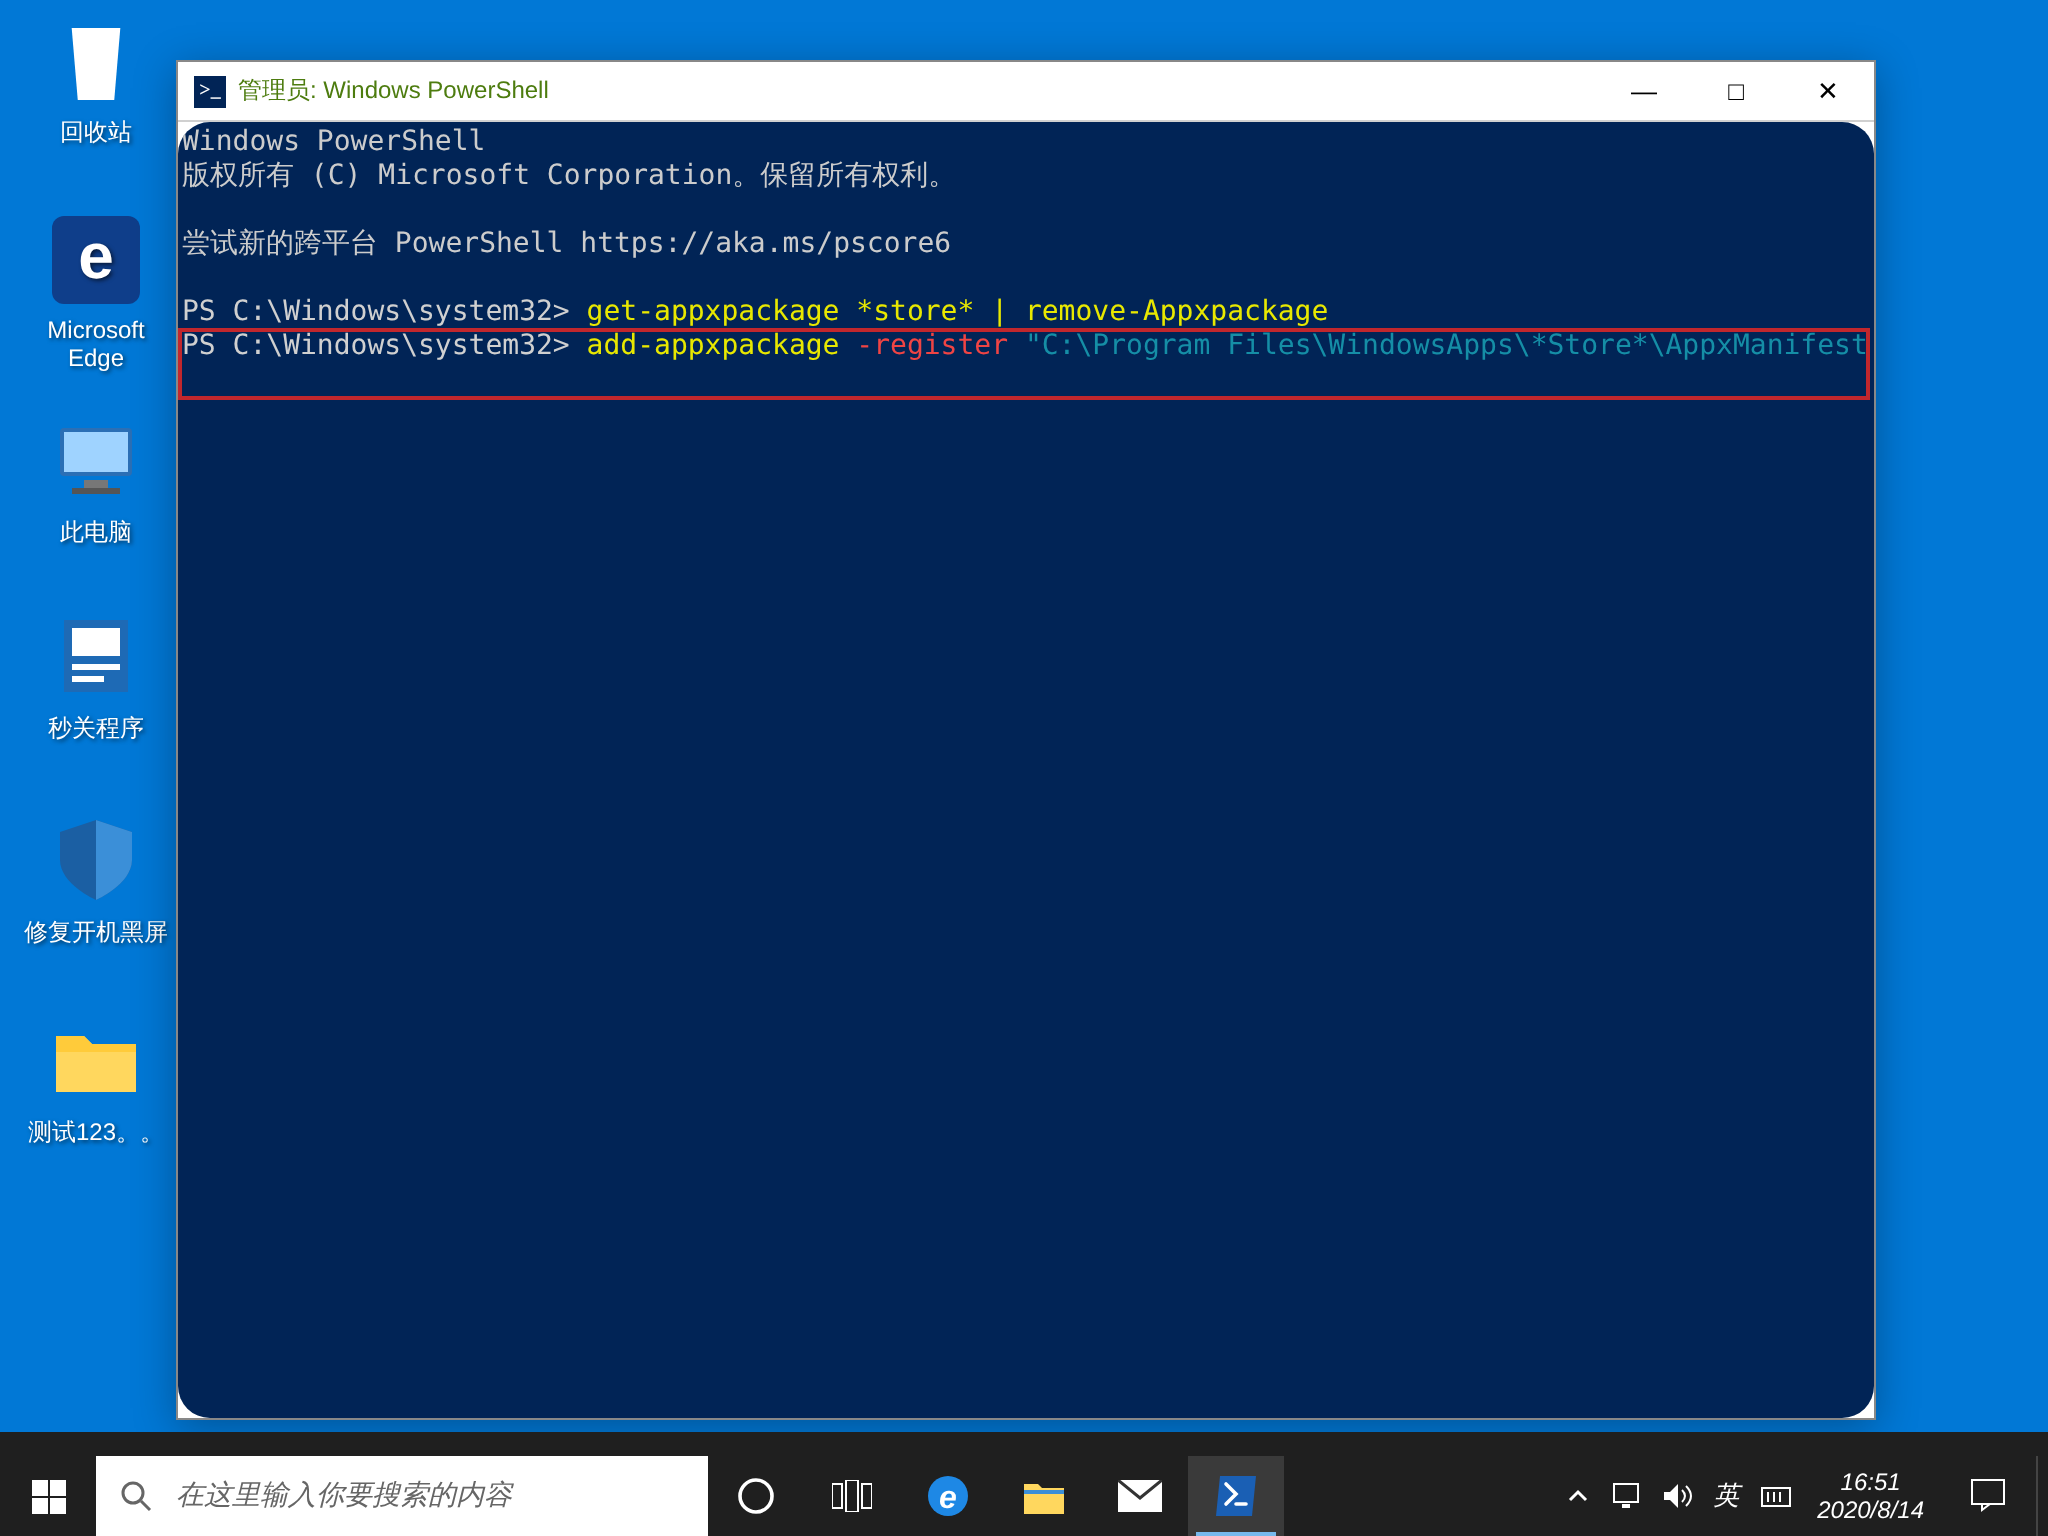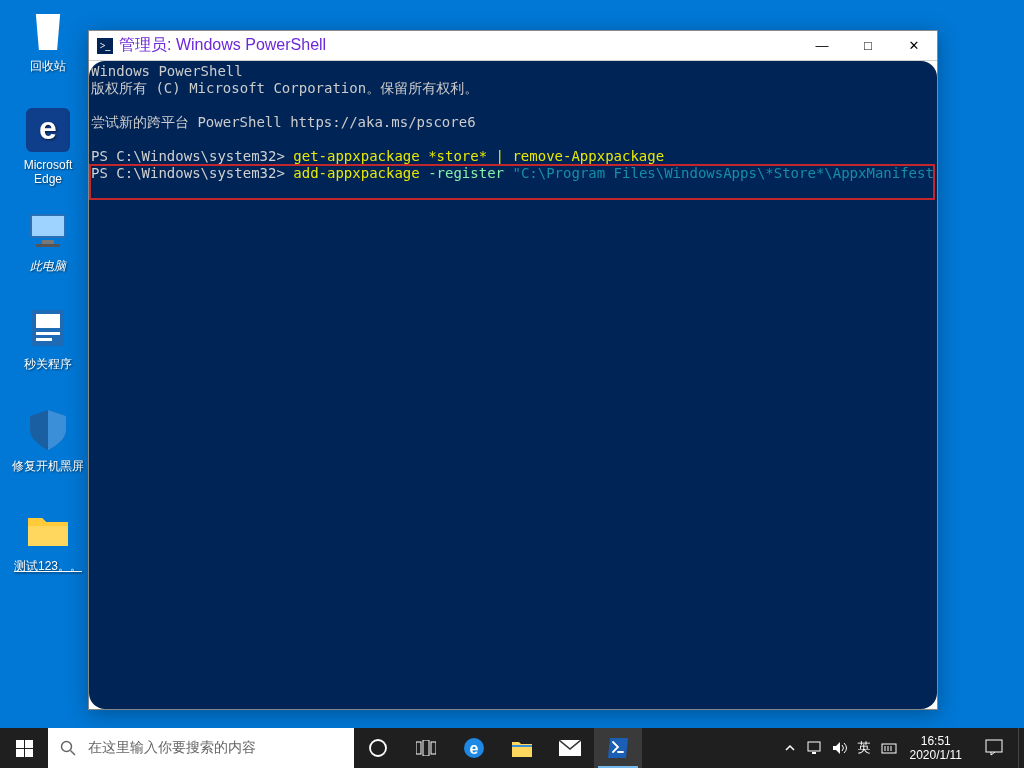--- a/index.html
+++ b/index.html
@@ -13,33 +13,33 @@
   .bin { background:#fff; border-radius:3px; clip-path:polygon(18% 10%,82% 10%,74% 100%,26% 100%); position:relative;}
   .bin::before{content:'';position:absolute;top:-6px;left:8px;right:8px;height:6px;background:#fff;border-radius:2px;}
   .edge-ico{background:#0f3e8a;border-radius:6px;position:relative;}
   .edge-ico::after{content:'e';color:#fff;font:bold 32px Arial;position:absolute;left:0;right:0;top:2px;}
   .pc-ico svg,.folder-ico svg,.shield-ico svg,.install-ico svg{width:100%;height:100%;}
 
   
   .window { position: absolute; left: 88px; top: 30px; width: 850px; height: 680px; background:#fff; border:1px solid #888; box-shadow:0 4px 20px rgba(0,0,0,0.3);}
   .titlebar { height: 30px; background:#fff; display:flex; align-items:center; border-bottom:1px solid #d0d0d0;}
   .titlebar .ticon{width:16px;height:16px;margin:0 6px 0 8px;background:#012456;display:flex;align-items:center;justify-content:center;color:#fff;font:bold 10px Consolas;}
-  .titlebar .title{font-size:16px;color:#6d28d9;flex:0 0 auto;}
+  .titlebar .title{font-size:12px;color:#4d7c0f;flex:0 0 auto;}
   .titlebar .spacer{flex:1;}
   .titlebar .btn{width:46px;height:30px;display:flex;align-items:center;justify-content:center;color:#000;font-size:13px;}
   .term { position:absolute; top:30px; left:0; right:0; bottom:0; background:#012456; color:#ccc; font:14px/17px Consolas,monospace; padding:2px 0 0 0; overflow:hidden;border-radius:16px;}
   .term .line{white-space:pre; padding:0 0 0 2px;}
   .prompt{color:#d0d0d0;}
   .cmd-y{color:#e8e800;margin-top:32px;}
-  .cmd-g{color:#86efac;margin-top:28px;}
+  .cmd-g{color:#ef4444;margin-top:28px;}
   .cmd-path{color:#158ea6;}
   .hl{position:absolute;border:2px solid #c1272d;pointer-events:none;}
 
   
-  .taskbar{position:absolute;left:0;bottom:0;width:100%;height:40px;background:#1f1f1f;display:flex;align-items:flex-end;color:#fff;}
+  .taskbar{position:absolute;left:0;bottom:0;width:100%;height:52px;background:#1f1f1f;display:flex;align-items:flex-end;color:#fff;font-style:italic;}
   .taskbar .start{width:48px;height:40px;display:flex;align-items:center;justify-content:center;}
   .taskbar .start svg{width:17px;height:17px;}
   .taskbar .search{flex:0 0 306px;height:40px;background:#fff;display:flex;align-items:center;color:#666;font-size:14px;}
   .taskbar .search .sico{width:40px;display:flex;align-items:center;justify-content:center;}
   .taskbar .tbtn{width:48px;height:40px;display:flex;align-items:center;justify-content:center;position:relative;}
   .taskbar .tbtn.active::after{content:'';position:absolute;bottom:0;left:4px;right:4px;height:2px;background:#76b9ed;}
   .taskbar .tbtn.active{background:#3a3a3a;}
   .taskbar .tray{margin-left:auto;display:flex;align-items:center;height:40px;}
   .taskbar .tray .titem{padding:0 5px;height:40px;display:flex;align-items:center;justify-content:center;font-size:12px;}
   .taskbar .clock{text-align:center;font-size:12px;line-height:14px;padding:0 8px;}
@@ -56,21 +56,21 @@
       </div>
     <div style="white-space:pre-line;">Microsoft
 Edge</div>
   </div>
   <div class="desktop-icon" style="left:10px;top:6px;">
     <div class="ico">
         <div class="bin" style="width:38px;height:40px;"></div>
       </div>
     <div>回收站</div>
   </div>
-  <div class="desktop-icon" style="left:10px;top:206px;font-style:italic;">
+  <div class="desktop-icon" style="left:10px;top:206px;">
     <div class="ico pc-ico">
         <svg viewBox="0 0 48 48">
           <rect x="6" y="8" width="36" height="24" rx="2" fill="#2b6fb5"></rect>
           <rect x="8" y="10" width="32" height="20" fill="#9fd3ff"></rect>
           <rect x="18" y="34" width="12" height="4" fill="#777"></rect>
           <rect x="12" y="38" width="24" height="3" fill="#555"></rect>
         </svg>
       </div>
     <div>此电脑</div>
   </div>
@@ -87,21 +87,21 @@
   </div>
   <div class="desktop-icon" style="left:10px;top:406px;">
     <div class="ico shield-ico">
         <svg viewBox="0 0 48 48">
           <path d="M24 4 L42 10 V24 C42 36 24 44 24 44 C24 44 6 36 6 24 V10 Z" fill="#1b5fa3"></path>
           <path d="M24 4 L42 10 V24 C42 36 24 44 24 44 Z" fill="#3b8fd8"></path>
         </svg>
       </div>
     <div>修复开机黑屏</div>
   </div>
-  <div class="desktop-icon" style="left:10px;top:506px;text-decoration:underline;">
+  <div class="desktop-icon" style="left:10px;top:506px;">
     <div class="ico folder-ico">
         <svg viewBox="0 0 48 48">
           <path d="M4 12 h14 l4 4 h22 v24 H4 Z" fill="#ffd75e"></path>
           <path d="M4 12 h14 l4 4 h22 v4 H4 Z" fill="#ffcb3a"></path>
         </svg>
       </div>
     <div>测试123。。</div>
   </div>
 </div>
 
@@ -203,21 +203,21 @@
     <div class="titem">
         <svg width="16" height="16">
           <rect x="1" y="4" width="14" height="9" stroke="#fff" fill="none"></rect>
           <line x1="4" y1="6" x2="4" y2="11" stroke="#fff"></line>
           <line x1="7" y1="6" x2="7" y2="11" stroke="#fff"></line>
           <line x1="10" y1="6" x2="10" y2="11" stroke="#fff"></line>
         </svg>
       </div>
     <div class="clock">
       <div>16:51</div>
-      <div>2020/1/11</div>
+      <div>2020/8/14</div>
     </div>
     <div class="notif">
         <svg width="18" height="18" viewBox="0 0 18 18">
           <rect x="1" y="1" width="16" height="12" stroke="#fff" fill="none"></rect>
           <path d="M6 13 v3 l4 -3" stroke="#fff" fill="none"></path>
         </svg>
       </div>
     <div class="showdesk"></div>
   </div>
 </div>

